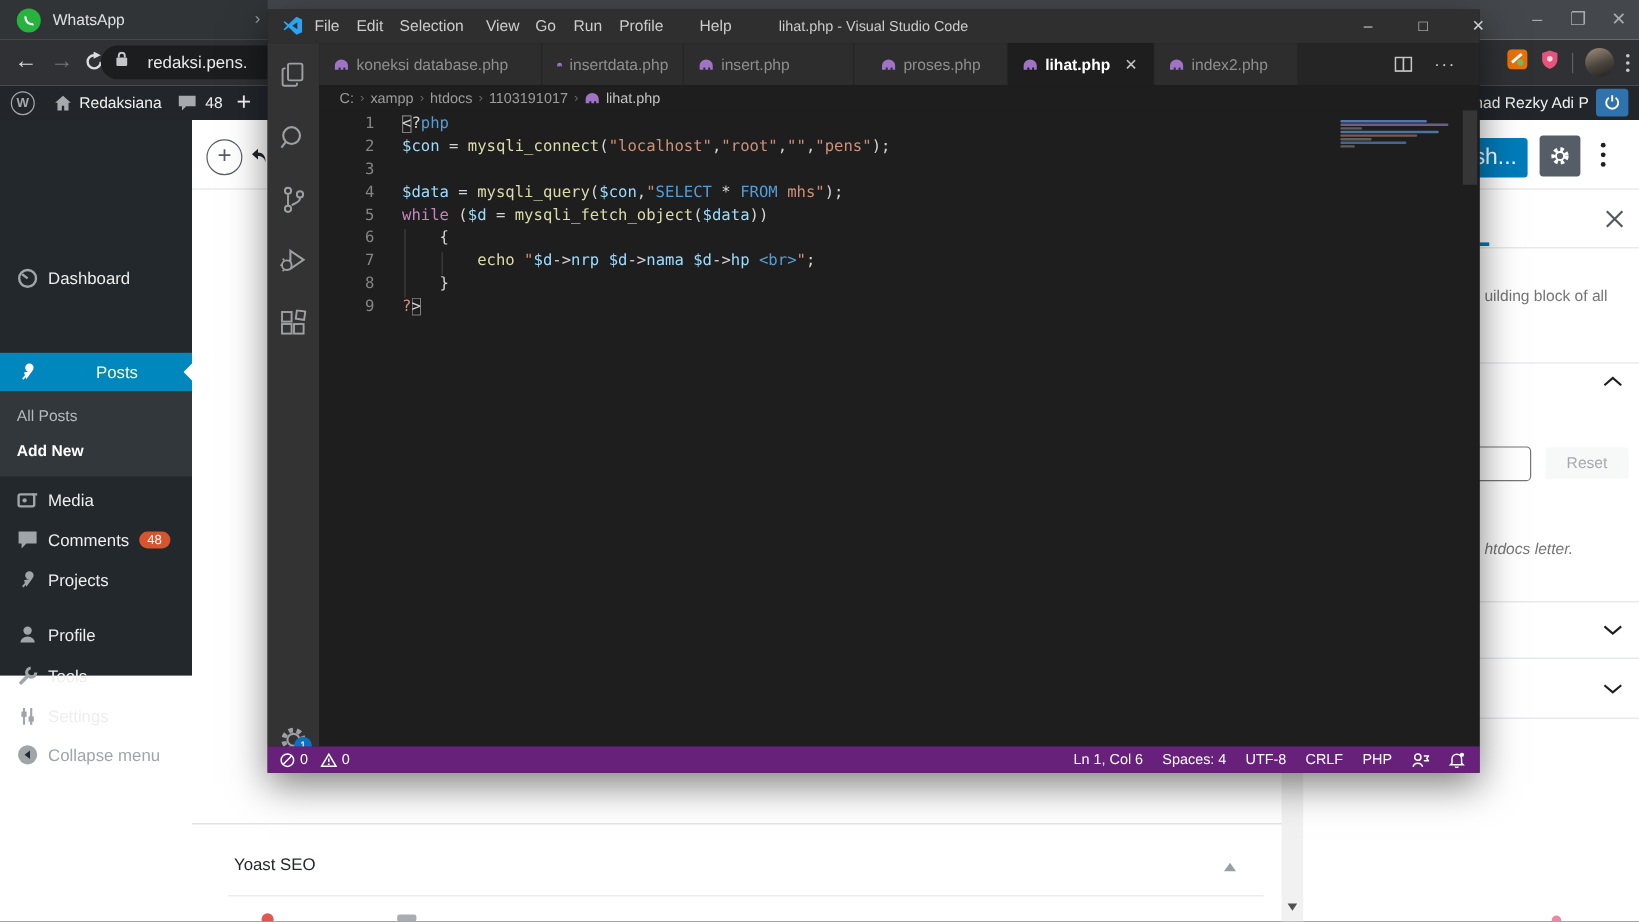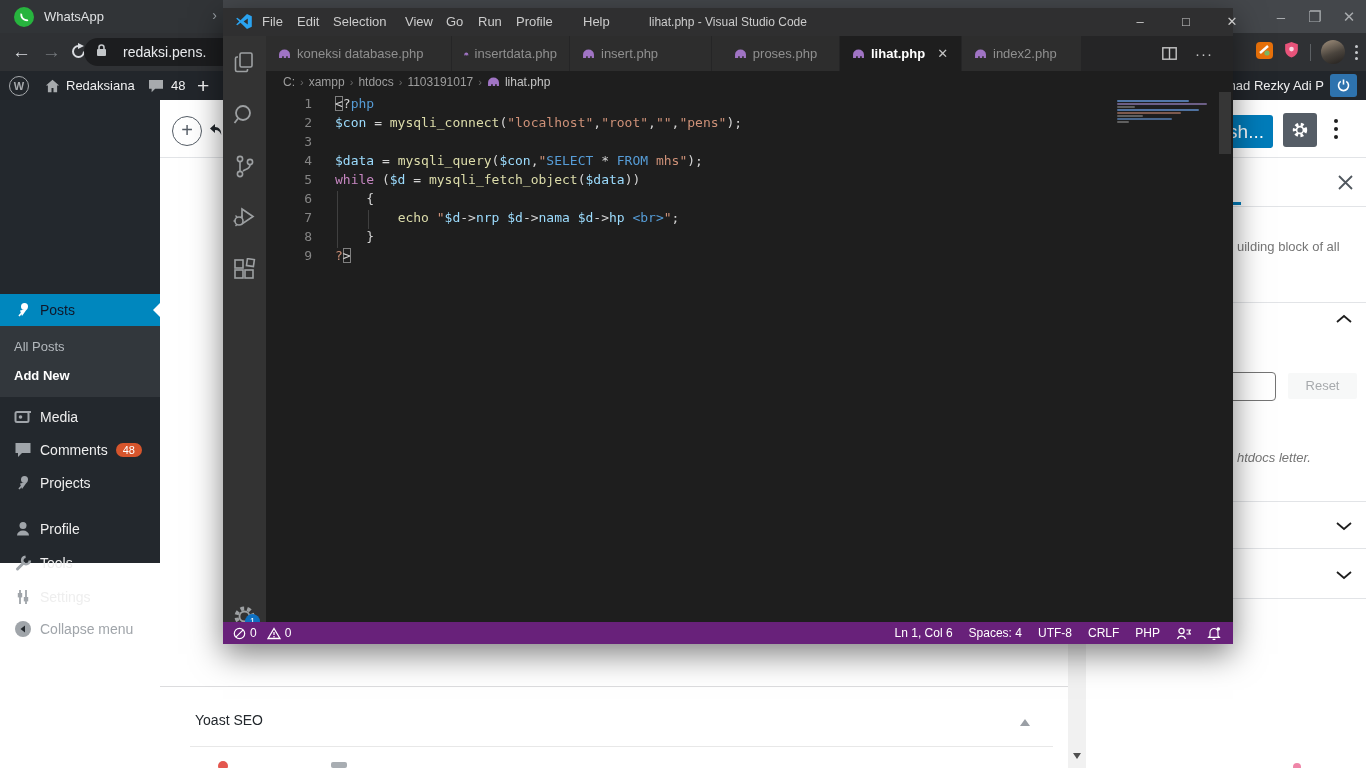--- a/index.html
+++ b/index.html
@@ -172,21 +172,28 @@
   </div>
   <div class="item" style="right:9px; top:3px; height:23px; width:27px; background:#2e73ae; border-radius:3px; justify-content:center;">
     <svg width="13" height="13" viewBox="0 0 14 14">
         <path d="M4 2.6 a5.4 5.4 0 1 0 6 0" fill="none" stroke="#fff" stroke-width="1.7"></path>
         <line x1="7" y1="0.5" x2="7" y2="6" stroke="#fff" stroke-width="1.7"></line>
       </svg>
   </div>
 </div>
 
 <div class="abs" id="wp-sidebar">
-  <div class="sb-item sb-active" style="top:194px; height:32px; color:#0f172a;">
+  <div class="sb-item" style="top:115px;">
+    <svg class="ic" viewBox="0 0 18 18">
+        <circle cx="9" cy="9" r="7" fill="none" stroke="#a0a5aa" stroke-width="2"></circle>
+        <line x1="9" y1="9" x2="4.5" y2="5.5" stroke="#a0a5aa" stroke-width="2"></line>
+      </svg>
+    <span>Dashboard</span>
+  </div>
+  <div class="sb-item sb-active" style="top:194px; height:32px; color:#fef9c3;gap:40px;">
     <svg class="ic" viewBox="0 0 18 18">
         <circle cx="10.5" cy="5.5" r="3.5" fill="#ffffff"></circle>
         <path d="M6 9.5 L13 8 L8 15 Z" fill="#ffffff"></path>
         <line x1="5" y1="15" x2="8" y2="11.5" stroke="#fff" stroke-width="1.6"></line>
       </svg>
     <span>Posts</span>
     <span class="sb-arrow"></span>
   </div>
   <div class="sb-sub" style="top:226px;">
     <span class="sub" style="top:13px;">All Posts</span>

